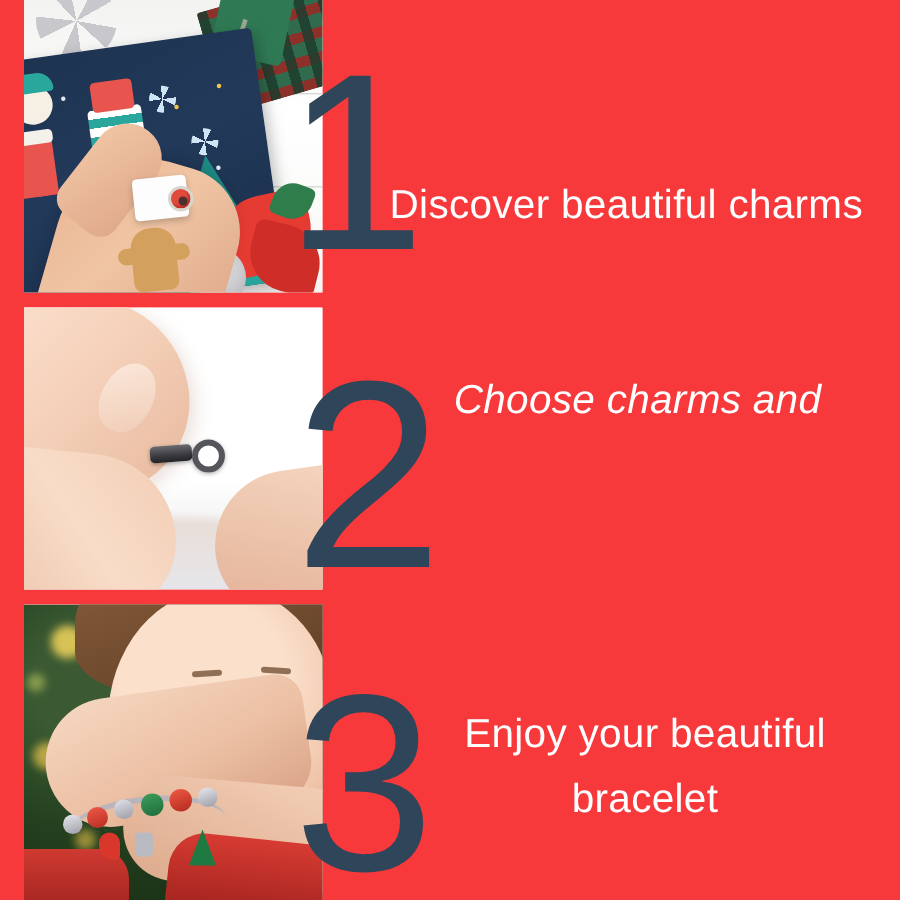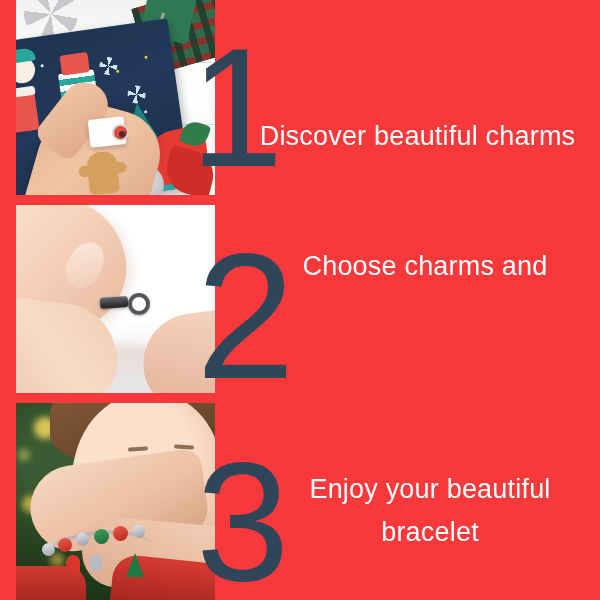--- a/index.html
+++ b/index.html
@@ -286,21 +286,21 @@
     position:absolute;
     color:#ffffff;
     font-family:"Liberation Sans", sans-serif;
     font-weight:300;
     font-size:27px;
     line-height:43px;
     text-align:center;
     letter-spacing:.2px;
   }
   #step-text-1 { left:235px; top:80px;  width:365px;margin-top:35px; }
-  #step-text-2 { left:250px; top:245px; width:350px; }
+  #step-text-2 { left:250px; top:245px; width:350px;font-style:italic; }
   #step-text-3 { left:255px; top:468px; width:350px; }
   .step-text .ln { display:block; white-space:nowrap; }
 </style>
 </head>
 <body style="background: rgb(247, 57, 59);">
 
 <div class="photo" id="photo-1">
   <div class="ph-inner">
     <div class="p1-bg"></div>
     <div class="p1-line" style="top:62px"></div>

